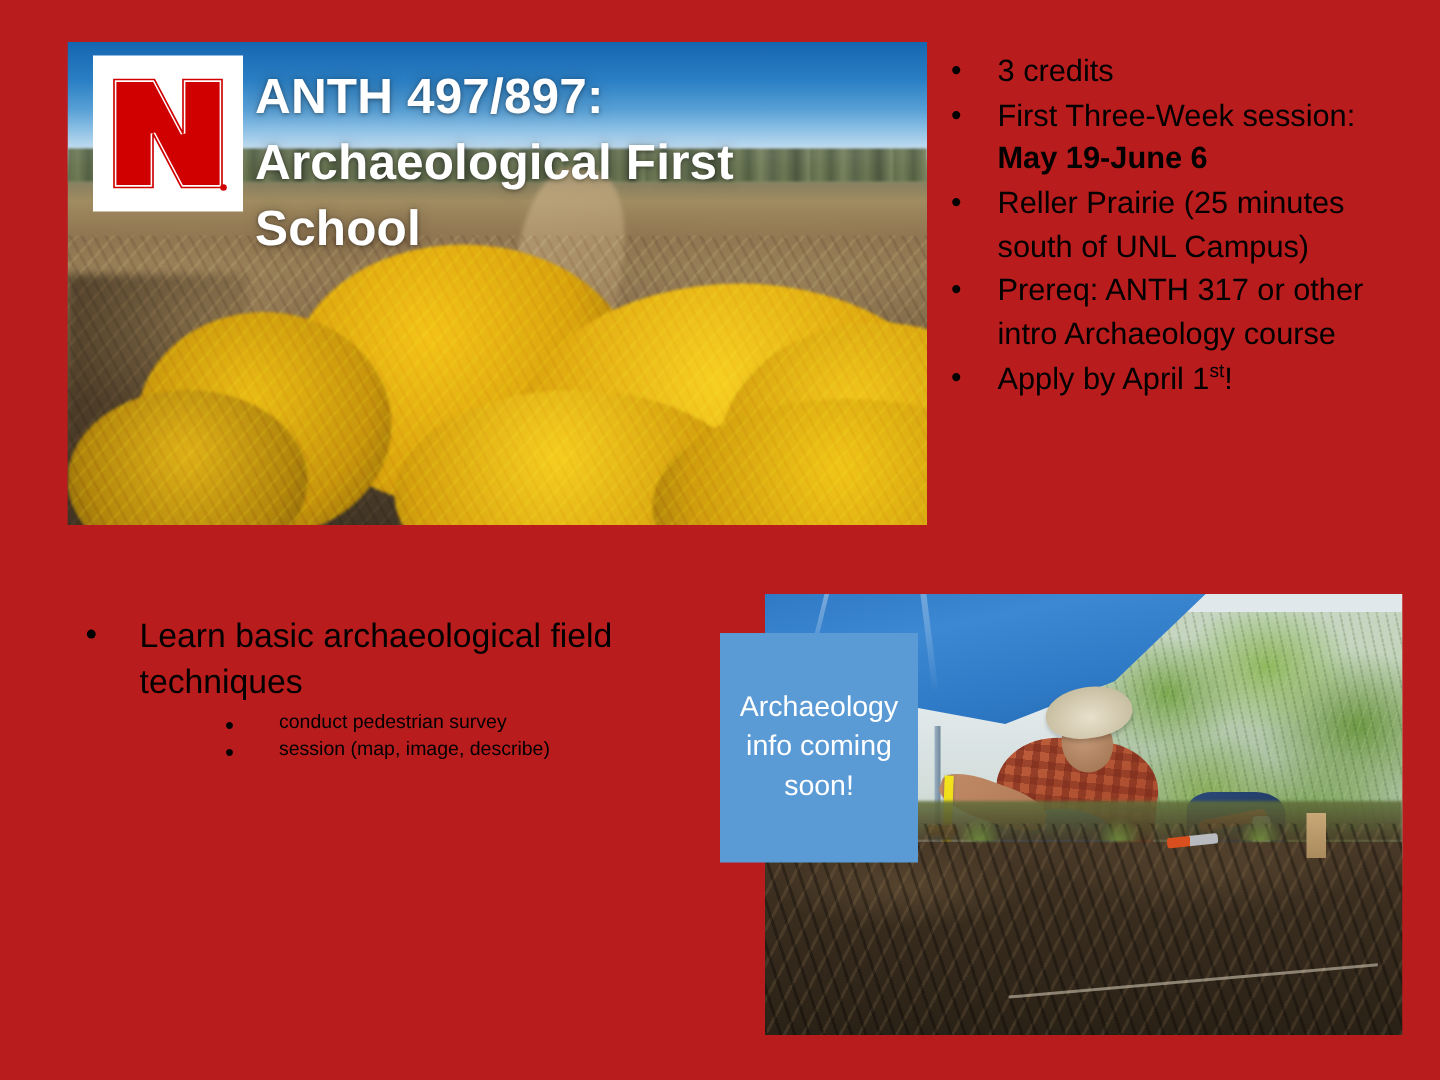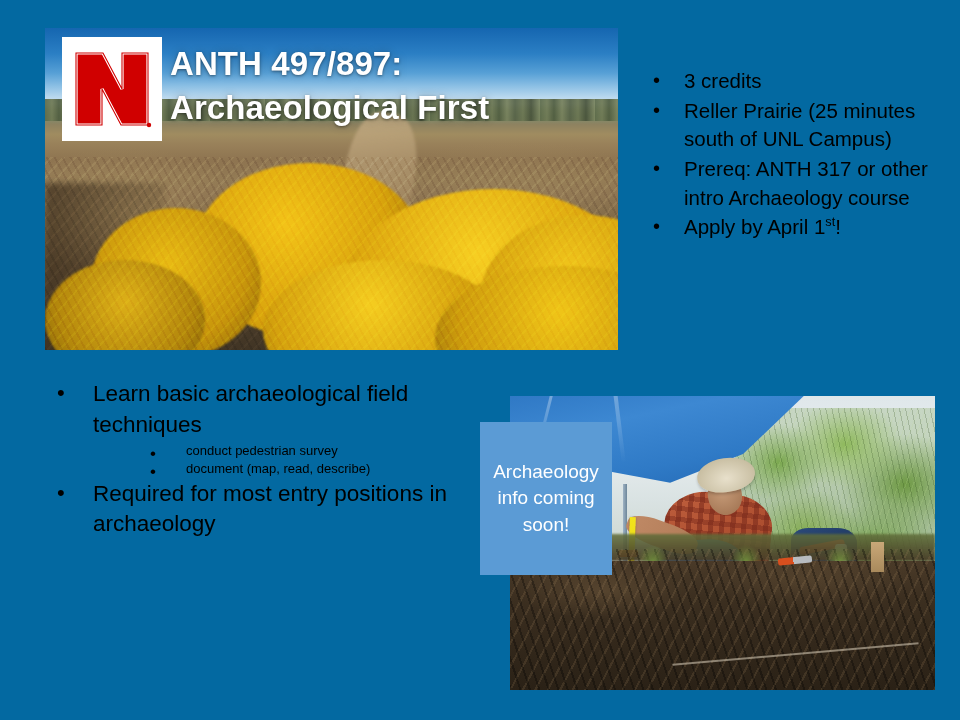--- a/index.html
+++ b/index.html
@@ -9,21 +9,21 @@
     height: 720px;
     background: #ffffff;
     font-family: "Liberation Sans", sans-serif;
     overflow: hidden;
   }
 
   #slide {
     position: relative;
     width: 960px;
     height: 720px;
-    background: #0369a1;
+    background: #b91c1c;
   }
 
   
   .banner {
     position: absolute;
     left: 45px;
     top: 28px;
     width: 573px;
     height: 322px;
     overflow: hidden;
@@ -153,24 +153,23 @@
     font-size: 33px;
     line-height: 1.33;
     letter-spacing: .1px;
     text-shadow: 0 1px 3px rgba(0,0,0,.42), 0 0 10px rgba(0,0,0,.22);
   }
   .banner-title .t-line { display: block; }
 
   
   .right-col {
     position: absolute;
-    left: 646px;
+    left: 627px;
     top: 34px;
     width: 300px;
-    margin-top: 33px;
   }
   ul.b-list { list-style: none; }
   ul.b-list > li {
     position: relative;
     padding-left: 38px;
     font-size: 20.5px;
     line-height: 1.40;
     color: #000000;
     margin-bottom: 1px;
   }
@@ -193,20 +192,21 @@
     top: 379px;
     width: 452px;
   }
   ul.l1 { list-style: none; }
   ul.l1 > li {
     position: relative;
     padding-left: 45px;
     font-size: 22.5px;
     line-height: 1.37;
     color: #000000;
+    margin-top: 30px;
   }
   ul.l1 > li::before {
     content: "\2022";
     position: absolute;
     left: 9px;
     top: -2px;
     font-size: 22px;
     line-height: 1.45;
     color: #000000;
   }
@@ -480,27 +480,31 @@
           <path d="M6 8 H33 L52 44 V8 H78 V80 H51 L32 44 V80 H6 Z" fill="#d00000" stroke="#ffffff" stroke-width="3.2" stroke-linejoin="miter"></path>
           <path d="M6 8 H33 L52 44 V8 H78 V80 H51 L32 44 V80 H6 Z" fill="none" stroke="#d00000" stroke-width="1.1" transform="translate(0,0) scale(1)"></path>
         </g>
         <circle cx="79" cy="80" r="2.2" fill="#d00000"></circle>
       </svg>
     </div>
 
     <div class="banner-title">
       <span class="t-line">ANTH 497/897:</span>
       <span class="t-line">Archaeological First</span>
+      <span class="t-line">School</span>
     </div>
   </div>
 
   <div class="right-col">
     <ul class="b-list">
       <li>
         <span>3 credits</span>
+      </li>
+      <li>
+        <span>First Three-Week session: </span><span class="bold">May 19-June 6</span>
       </li>
       <li>
         <span>Reller Prairie (25 minutes south of UNL Campus)</span>
       </li>
       <li>
         <span>Prereq: ANTH 317 or other intro Archaeology course</span>
       </li>
       <li>
         <span>Apply by April 1</span><span class="sup">st</span><span>!</span>
       </li>
@@ -509,26 +513,23 @@
 
   <div class="left-col">
     <ul class="l1">
       <li>
         <span>Learn basic archaeological field techniques</span>
         <ul class="l2">
           <li>
             <span>conduct pedestrian survey</span>
           </li>
           <li>
-            <span>document (map, read, describe)</span>
+            <span>session (map, image, describe)</span>
           </li>
         </ul>
-      </li>
-      <li>
-        <span>Required for most entry positions in archaeology</span>
       </li>
     </ul>
   </div>
 
   <div class="dig">
     <div class="dig-sky"></div>
     <div class="dig-brush"></div>
     <div class="dig-brush-grain"></div>
 
     <div class="tarp">

